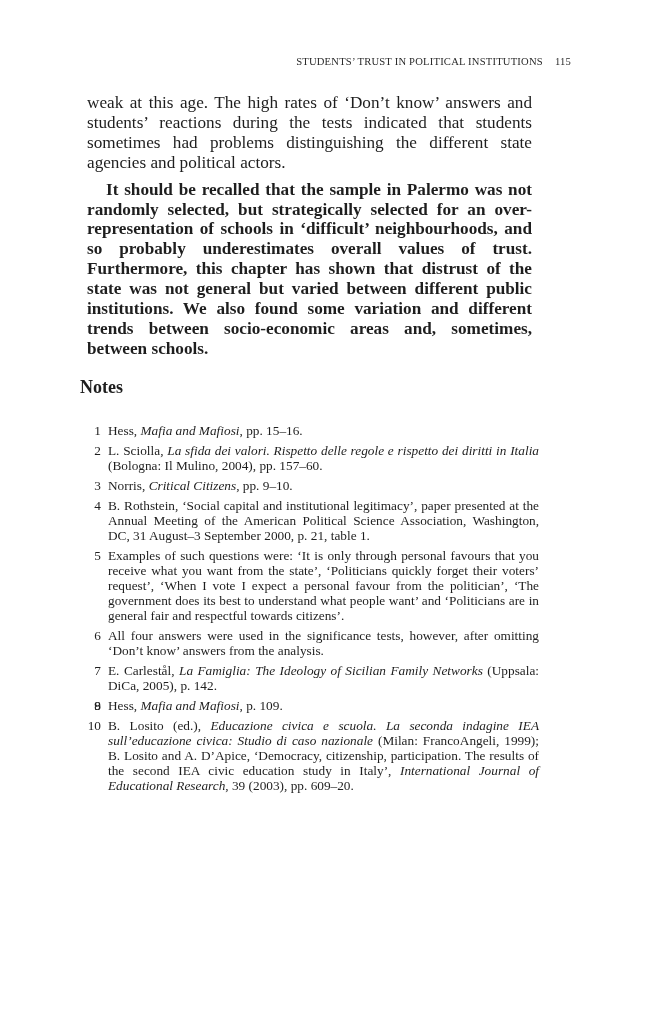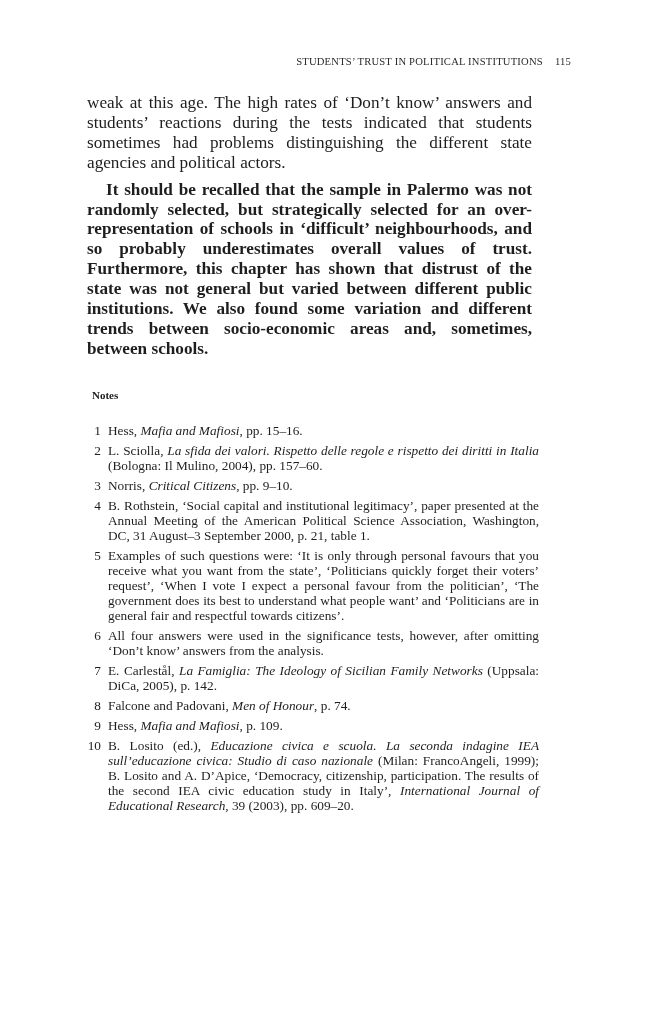--- a/index.html
+++ b/index.html
@@ -9,22 +9,22 @@
   .running-head { position: absolute; top: 56px; left: 80px; width: 491px;
                   text-align: right; font-size: 10.6px; letter-spacing: 0.2px; color: #2a2a2a;
                   font-family: "Liberation Serif", serif; }
   .running-head .title { text-transform: uppercase; }
   .running-head .pnum { display: inline-block; margin-left: 12px; }
   .body-text { position: absolute; top: 86px; left: 80px; width: 459px;
                font-family: "Liberation Serif", serif; font-size: 17.2px; line-height: 19.9px;
                text-align: justify; hyphens: manual; }
   .body-text p { margin: 7px; }
   .body-text p.indent { text-indent: 19px; font-weight: bold; }
-  .notes-heading { position: absolute; top: 377px; left: 80px; margin: 12px;
-                   font-family: "Liberation Serif", serif; font-weight: bold; font-size: 11px; }
+  .notes-heading { position: absolute; top: 377px; left: 80px; margin: 0;
+                   font-family: "Liberation Serif", serif; font-weight: bold; font-size: 18px; }
   .notes { position: absolute; top: 423px; left: 80px; width: 459px; margin: 0; padding: 0; list-style: none;
            font-family: "Liberation Serif", serif; font-size: 13.3px; line-height: 15px; }
   .note { position: relative; padding-left: 28px; margin-bottom: 5px; text-align: justify; }
   .note .num { position: absolute; left: 0; width: 21px; text-align: right; }
   .note i { font-style: italic; }
 </style>
 </head>
 <body>
 
 <div class="page">
@@ -41,18 +41,18 @@
   <h2 class="notes-heading">Notes</h2>
 
   <ol class="notes" id="notes-list">
       <li class="note"><span class="num">1</span><span><span>Hess, </span><i>Mafia and Mafiosi</i><span>, pp. 15–16.</span></span></li>
       <li class="note"><span class="num">2</span><span><span>L. Sciolla, </span><i>La sfida dei valori. Rispetto delle regole e rispetto dei diritti in Italia</i><span> (Bologna: Il Mulino, 2004), pp. 157–60.</span></span></li>
       <li class="note"><span class="num">3</span><span><span>Norris, </span><i>Critical Citizens</i><span>, pp. 9–10.</span></span></li>
       <li class="note"><span class="num">4</span><span><span>B. Rothstein, ‘Social capital and institutional legitimacy’, paper presented at the Annual Meeting of the American Political Science Association, Washington, DC, 31 August–3 September 2000, p. 21, table 1.</span></span></li>
       <li class="note"><span class="num">5</span><span><span>Examples of such questions were: ‘It is only through personal favours that you receive what you want from the state’, ‘Politicians quickly forget their voters’ request’, ‘When I vote I expect a personal favour from the poli­tician’, ‘The government does its best to understand what people want’ and ‘Politicians are in general fair and respectful towards citizens’.</span></span></li>
       <li class="note"><span class="num">6</span><span><span>All four answers were used in the significance tests, however, after omit­ting ‘Don’t know’ answers from the analysis.</span></span></li>
       <li class="note"><span class="num">7</span><span><span>E. Carlestål, </span><i>La Famiglia: The Ideology of Sicilian Family Networks</i><span> (Uppsala: DiCa, 2005), p. 142.</span></span></li>
-      <li class="note"><span class="num">8</span><span><span>Falcone and Padovani, </span><i>Men of Honour</i><span>, p. 74.</span></span></li>
+      <li class="note"><span class="num">8</span></li>
       <li class="note"><span class="num">9</span><span><span>Hess, </span><i>Mafia and Mafiosi</i><span>, p. 109.</span></span></li>
       <li class="note"><span class="num">10</span><span><span>B. Losito (ed.), </span><i>Educazione civica e scuola. La seconda indagine IEA sull’educazione civica: Studio di caso nazionale</i><span> (Milan: FrancoAngeli, 1999); B. Losito and A. D’Apice, ‘Democracy, citizenship, participation. The results of the second IEA civic education study in Italy’, </span><i>International Journal of Educational Research</i><span>, 39 (2003), pp. 609–20.</span></span></li>
     </ol>
 
 </div>
 
 </body></html>

